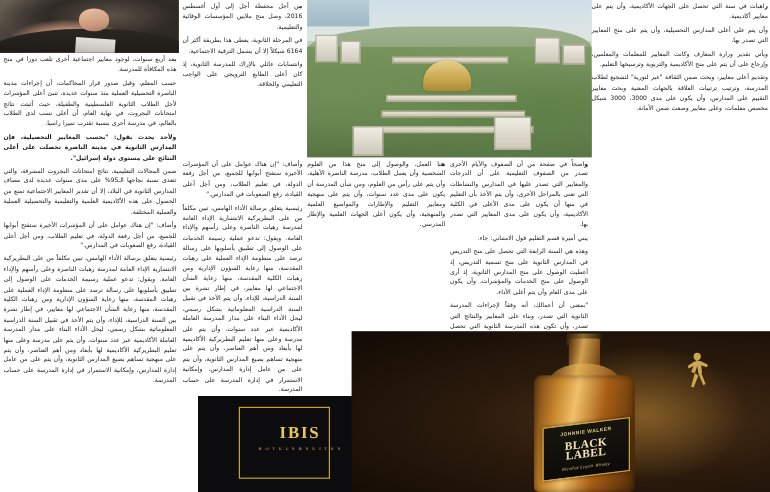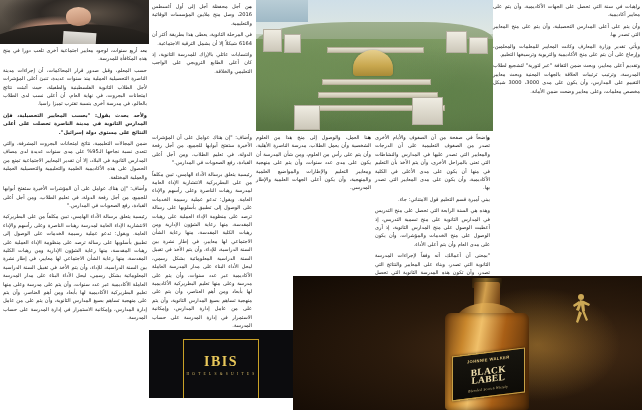--- a/index.html
+++ b/index.html
@@ -129,26 +129,27 @@
     border: 0.3px solid #b6b0a1;
   }
   #photo-city .water {
     position:absolute; left:0; top:0; width:22%; height:17%;
     background: linear-gradient(180deg,#b9cdd6,#9fb9c6);
   }
 
   
   #ad-ibis {
     position: absolute;
-    left: 149px;
+    left: 165px;
     top: 330px;
     width: 144px;
-    height: 68px;
+    height: 80px;
     background: #0c0c0e;
     overflow: hidden;
+    padding-left: 26px;
   }
   #ad-ibis .gold-frame {
     position: absolute;
     left: 34px;
     top: 9px;
     width: 74px;
     height: 58px;
     border: 1.6px solid #c9a227;
   }
   #ad-ibis .brand {

